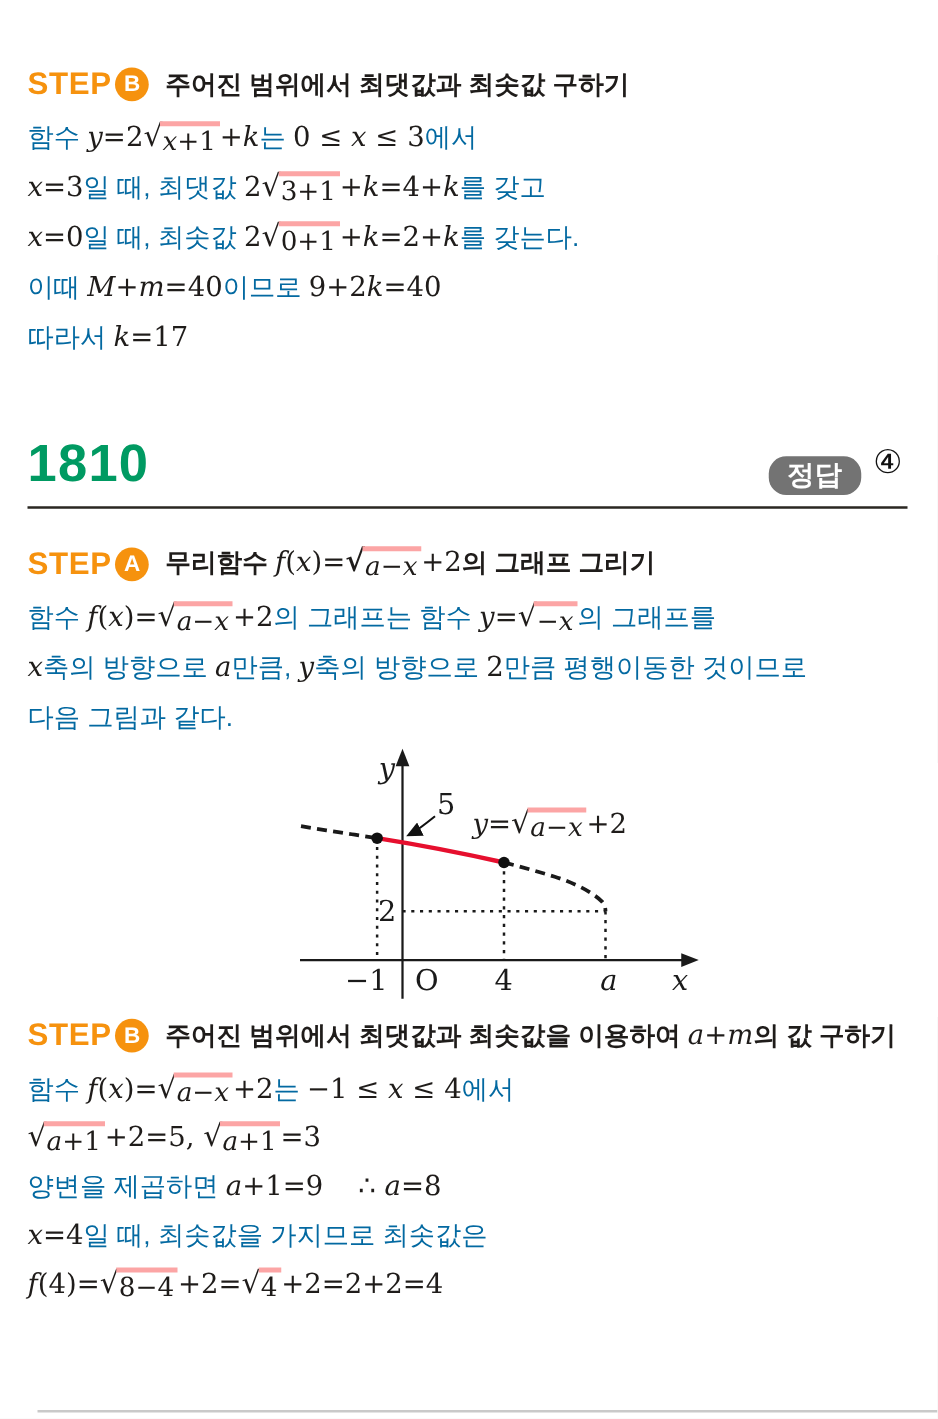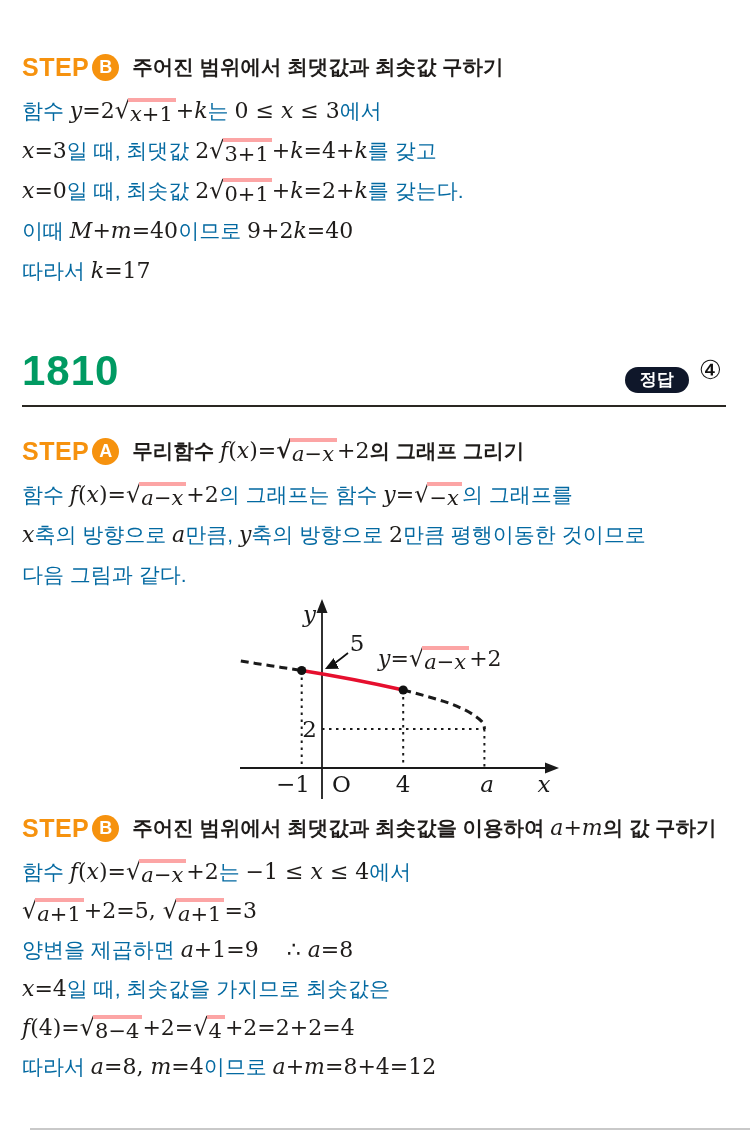--- a/index.html
+++ b/index.html
@@ -29,21 +29,21 @@
   
   .sq { display:inline-flex; align-items:flex-start; white-space:nowrap; }
   .sq .rt { font-family:"DejaVu Serif",serif; font-size:24px; line-height:24px; }
   .sq .rad { border-top:4px solid #fca5a5; line-height:24px; margin-left:-2px; padding:0 3px 0 2px; }
   .sq .rad .s-i, .sq .rad .s-n { font-size:21px; line-height:24px; }
 
   
   .prob-row { display:flex; height:46px; margin-top:56px;gap:34px; }
   .prob-number { color:#009A62; font-weight:700; font-size:42px; letter-spacing:1px; font-family:"Liberation Sans",sans-serif; }
   .answer-wrap { margin-left:auto; display:flex; align-items:center; gap:10px; padding-right:4px; }
-  .answer-badge { background:#0f172a; color:#fff; font-weight:700; font-size:17px;
+  .answer-badge { background:#737373; color:#fff; font-weight:700; font-size:22px;
     border-radius:14px; padding:4px 15px 5px; line-height:1;margin-top:20px; }
   .answer-choice { font-size:26px; color:#111; font-family:"DejaVu Sans",sans-serif; }
   .rule { border-top:2.5px solid #2A2722; margin-top:12px; }
 
   .block2 .step-header { margin-top:27px; }
   .block3 .step-header { margin-top:8px; }
   .block3 .ln { line-height:39px; height:39px; }
 
   
   .graph { position:relative; width:400px; height:207px; margin-left:178px; margin-top:1px; }
@@ -173,18 +173,17 @@
           </span><span class="s-n">=3</span></div>
       <div class="ln"><span class="s-k">양변을 제곱하면 </span><span class="s-i">a</span><span class="s-n">+1=9</span><span class="s-n">    ∴ </span><span class="s-i">a</span><span class="s-n">=8</span></div>
       <div class="ln"><span class="s-i">x</span><span class="s-n">=4</span><span class="s-k">일 때, 최솟값을 가지므로 최솟값은</span></div>
       <div class="ln"><span class="s-i">f</span><span class="s-n">(4)=</span><span class="sq">
             <span class="rt">√</span>
             <span class="rad"><span class="s-n">8−4</span></span>
           </span><span class="s-n">+2=</span><span class="sq">
             <span class="rt">√</span>
             <span class="rad"><span class="s-n">4</span></span>
           </span><span class="s-n">+2=2+2=4</span></div>
-      <div class="ln"><span class="s-k">따라서 </span><span class="s-i">a</span><span class="s-n">=8, </span><span class="s-i">m</span><span class="s-n">=4</span><span class="s-k">이므로 </span><span class="s-i">a</span><span class="s-n">+</span><span class="s-i">m</span><span class="s-n">=8+4=12</span></div>
     </section>
   </div>
 
   <div class="bottom-rule"></div>
 </div>
 
 </body></html>

